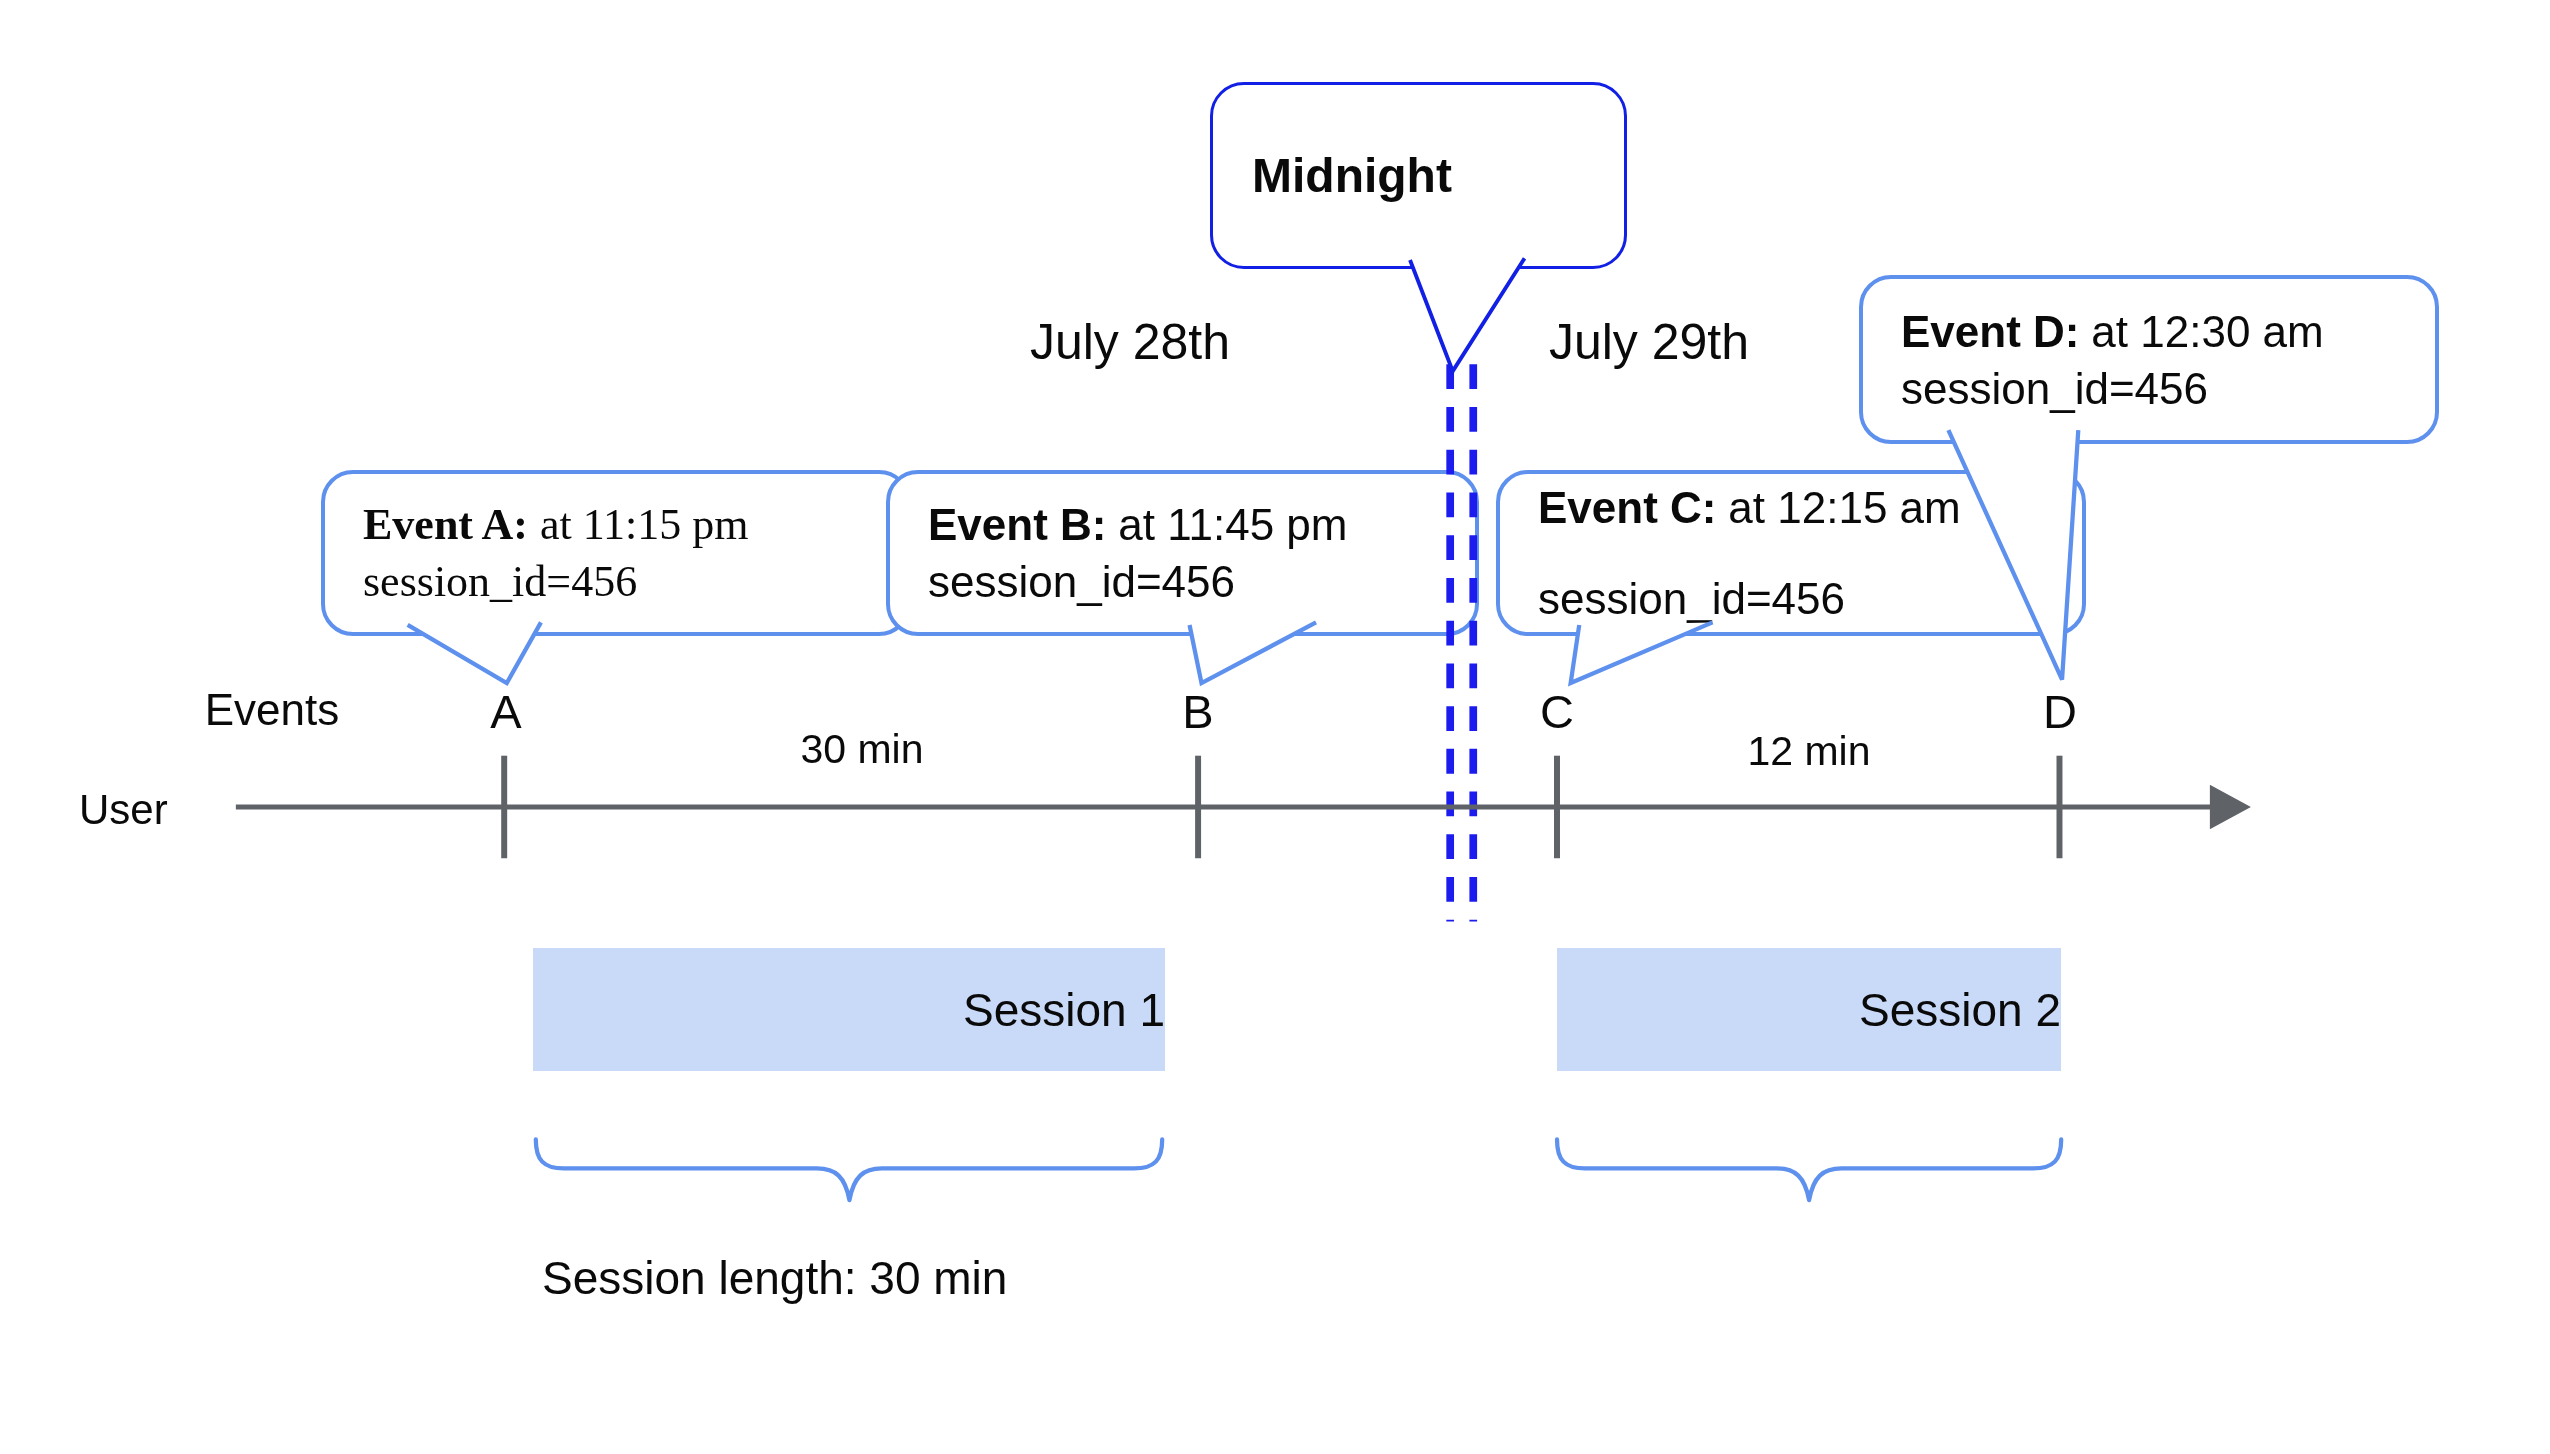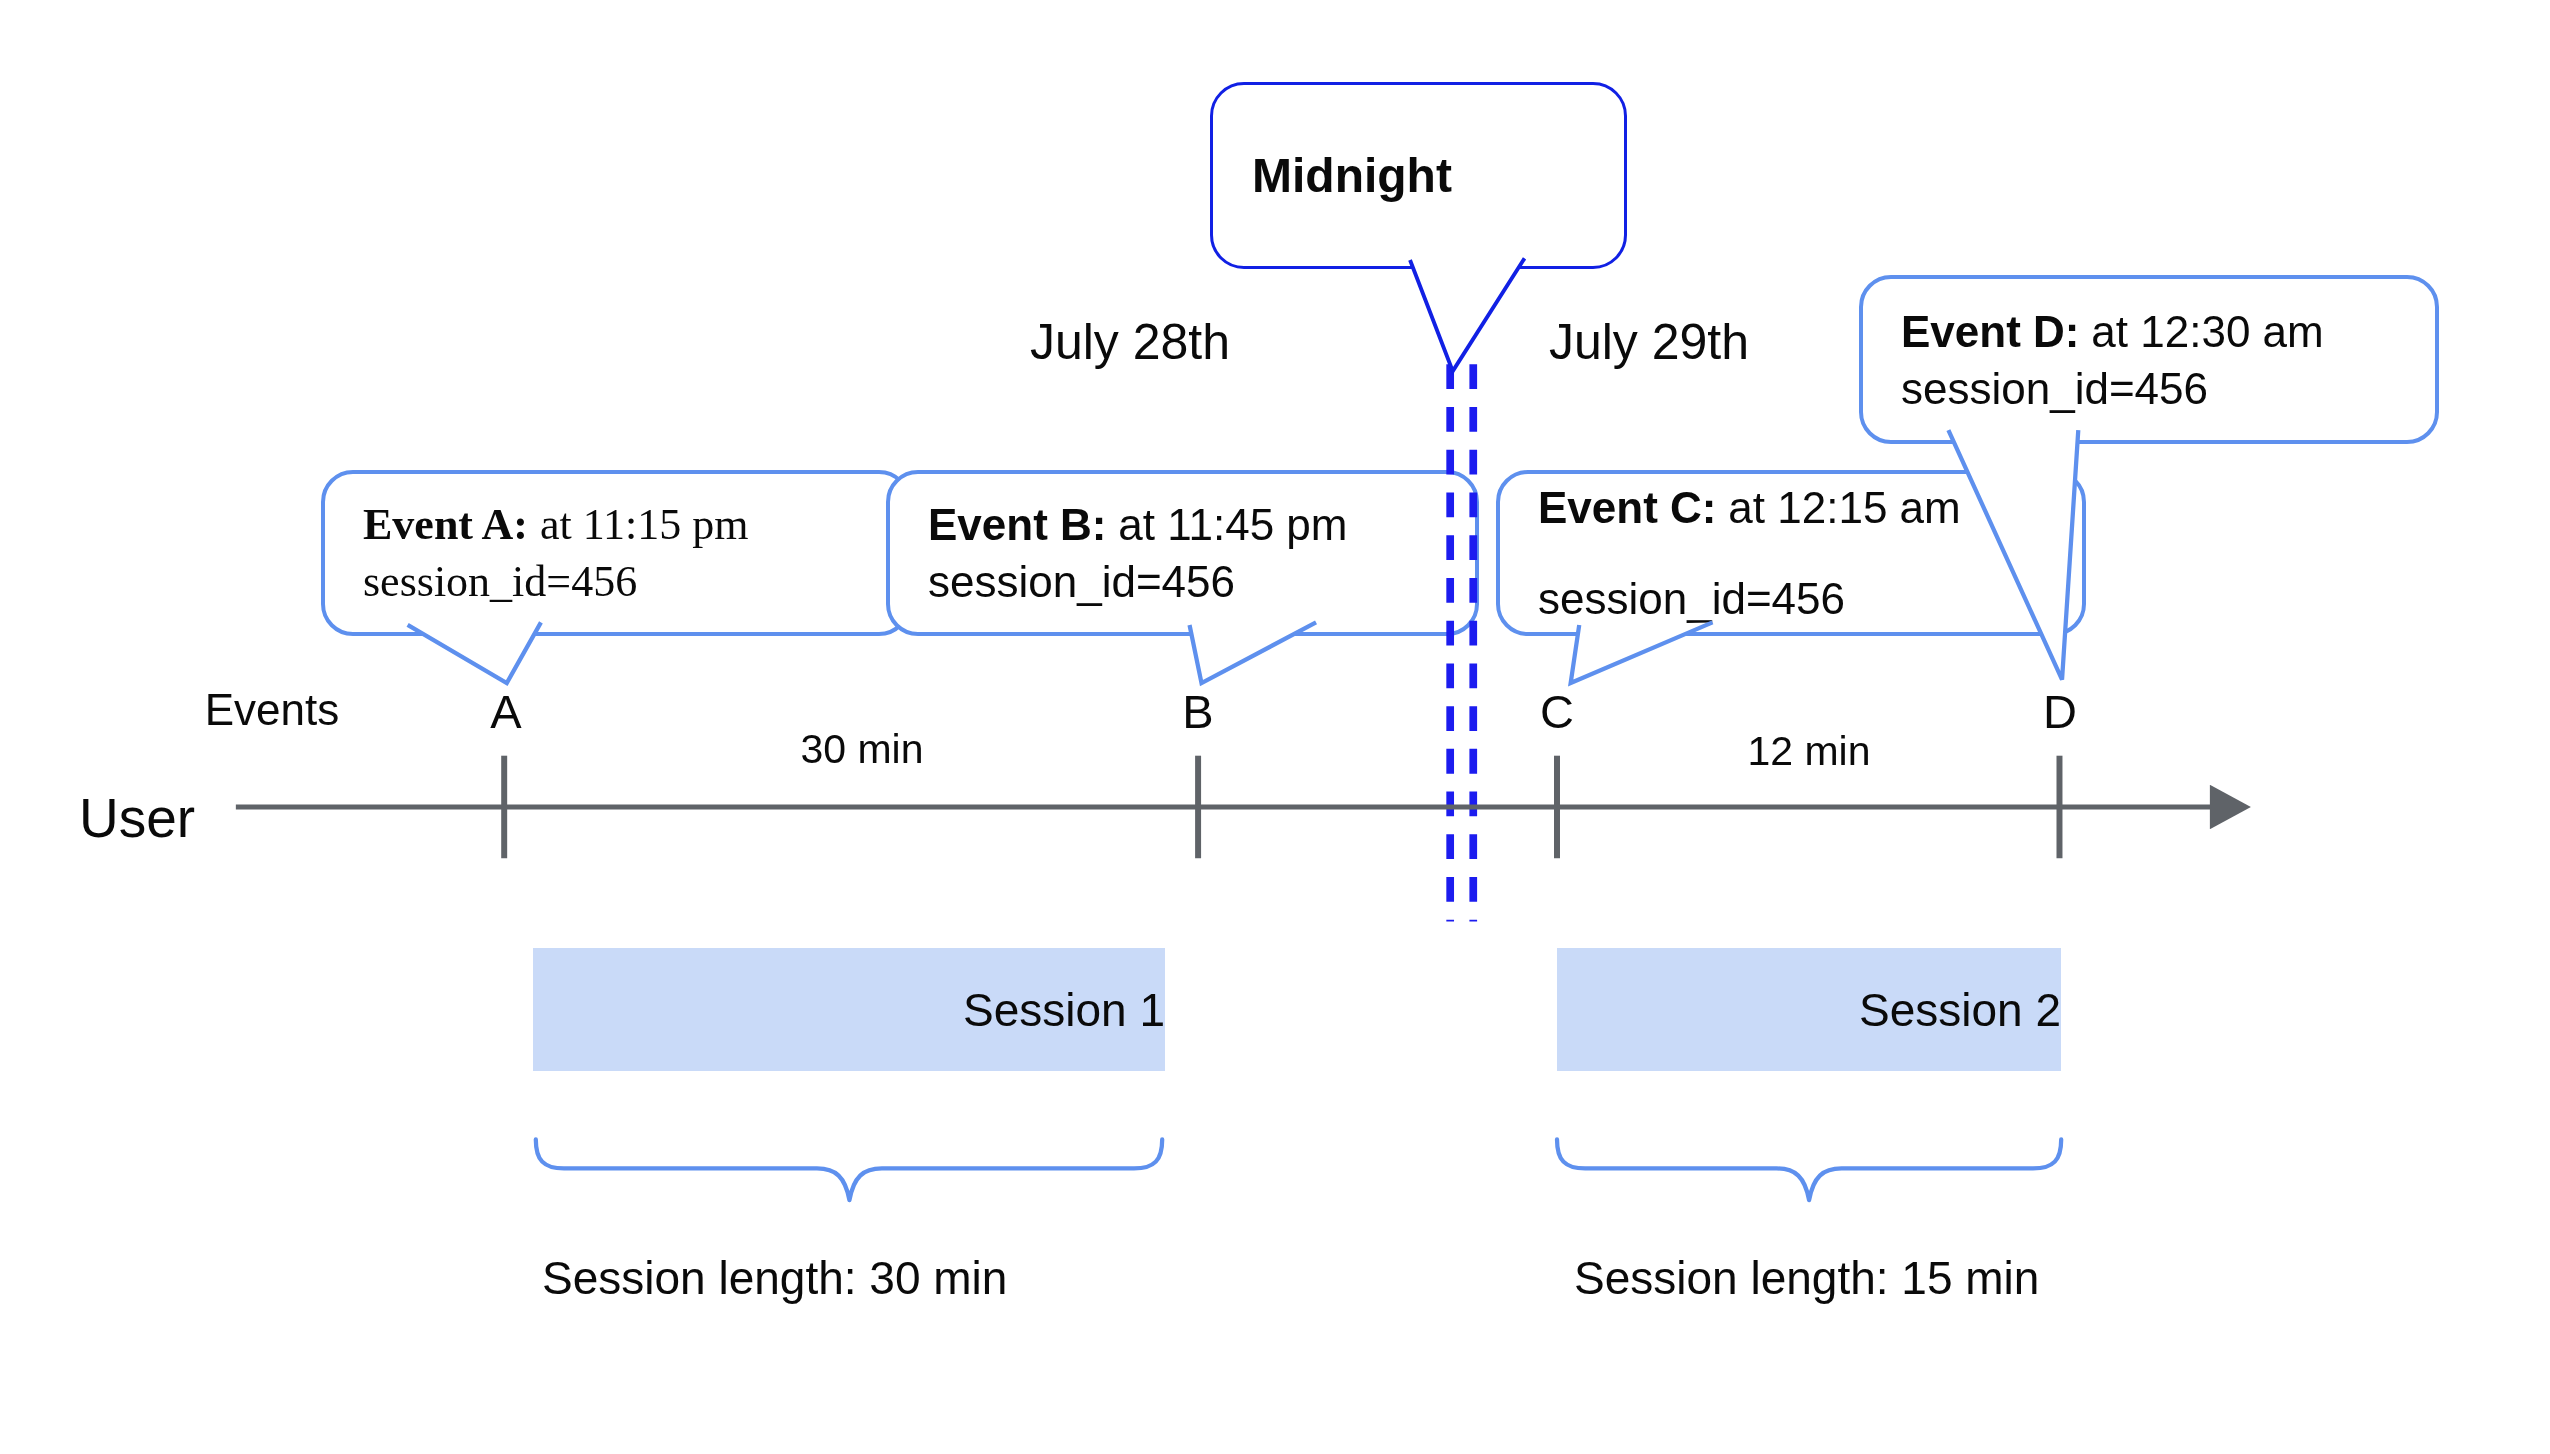--- a/index.html
+++ b/index.html
@@ -33,21 +33,21 @@
     padding-left:39px;
     font-size:48px; font-weight:bold; white-space:nowrap;
   }
 
   
   .lbl{position:absolute; z-index:3; white-space:nowrap;}
   .center{transform:translateX(-50%);}
   .date-lbl{font-size:50px;}
   .marker-lbl{font-size:47px;}
   .events-lbl{font-size:44px;}
-  .user-lbl{font-size:55px;}
+  .user-lbl{font-size:42px;}
   .interval-lbl{font-size:41px;}
   .length-lbl{font-size:46px;}
 
   
   .session-box{
     position:absolute; z-index:1;
     background:var(--session-fill,#C9DAF8);
     display:flex; align-items:center; justify-content:flex-end;
     font-size:46px;
   }
@@ -99,21 +99,20 @@
   <div class="lbl interval-lbl center" style="left:1809px; top:728px;">12 min</div>
 
   <div class="session-box" style="left:533px; top:948px; width:632px; height:123px;">
     <span>Session 1</span>
   </div>
   <div class="session-box" style="left:1557px; top:948px; width:504px; height:123px;">
     <span>Session 2</span>
   </div>
 
   <div class="lbl length-lbl" style="left:542px; top:1251px;">Session length: 30 min</div>
-  <div class="lbl length-lbl" style="left:1574px; top:1251px;">Session length: 15 min</div>
 
   <svg class="overlay" width="2550" height="1455" viewBox="0 0 2984 1702">
 
     <line x1="1697" y1="426" x2="1697" y2="1078" stroke="#1C1CEF" stroke-width="9" stroke-dasharray="29 21"></line>
     <line x1="1724" y1="426" x2="1724" y2="1078" stroke="#1C1CEF" stroke-width="9" stroke-dasharray="29 21"></line>
 
     <line x1="276" y1="944" x2="2590" y2="944" stroke="#5F6368" stroke-width="6"></line>
     <polygon points="2586,918 2586,970 2634,944" fill="#5F6368"></polygon>
 
     <line x1="590" y1="884" x2="590" y2="1004" stroke="#5F6368" stroke-width="7"></line>

